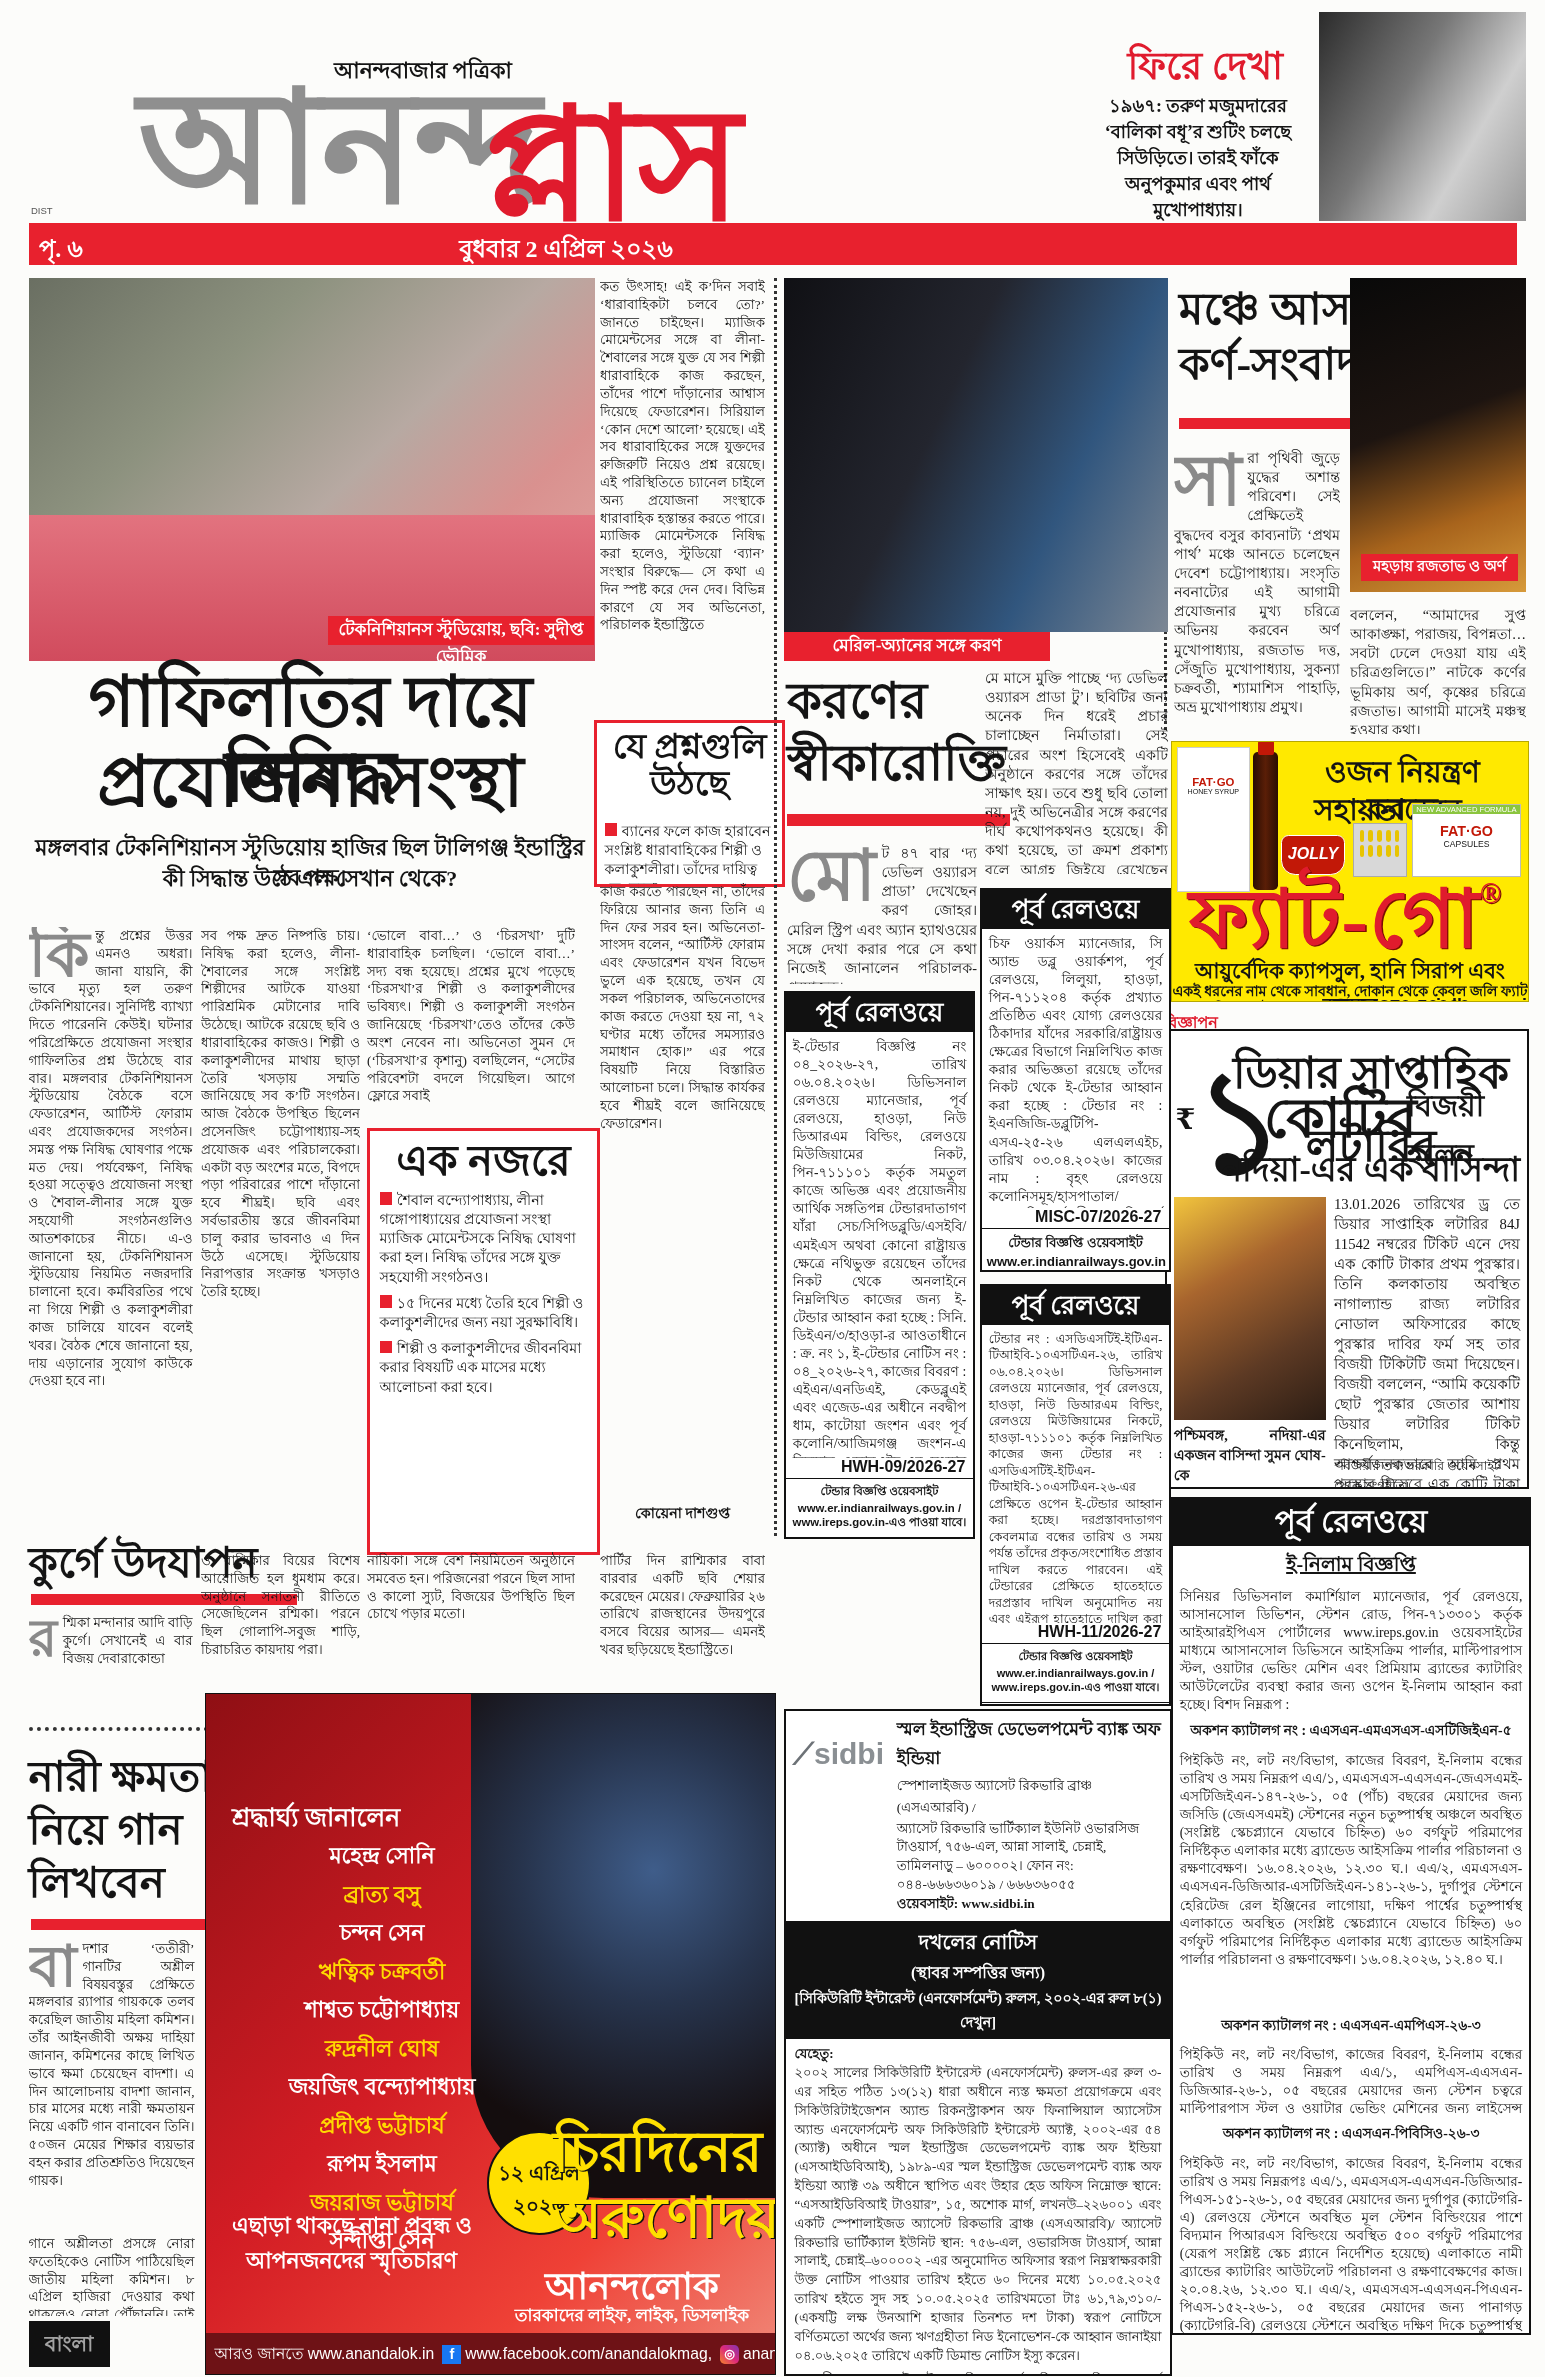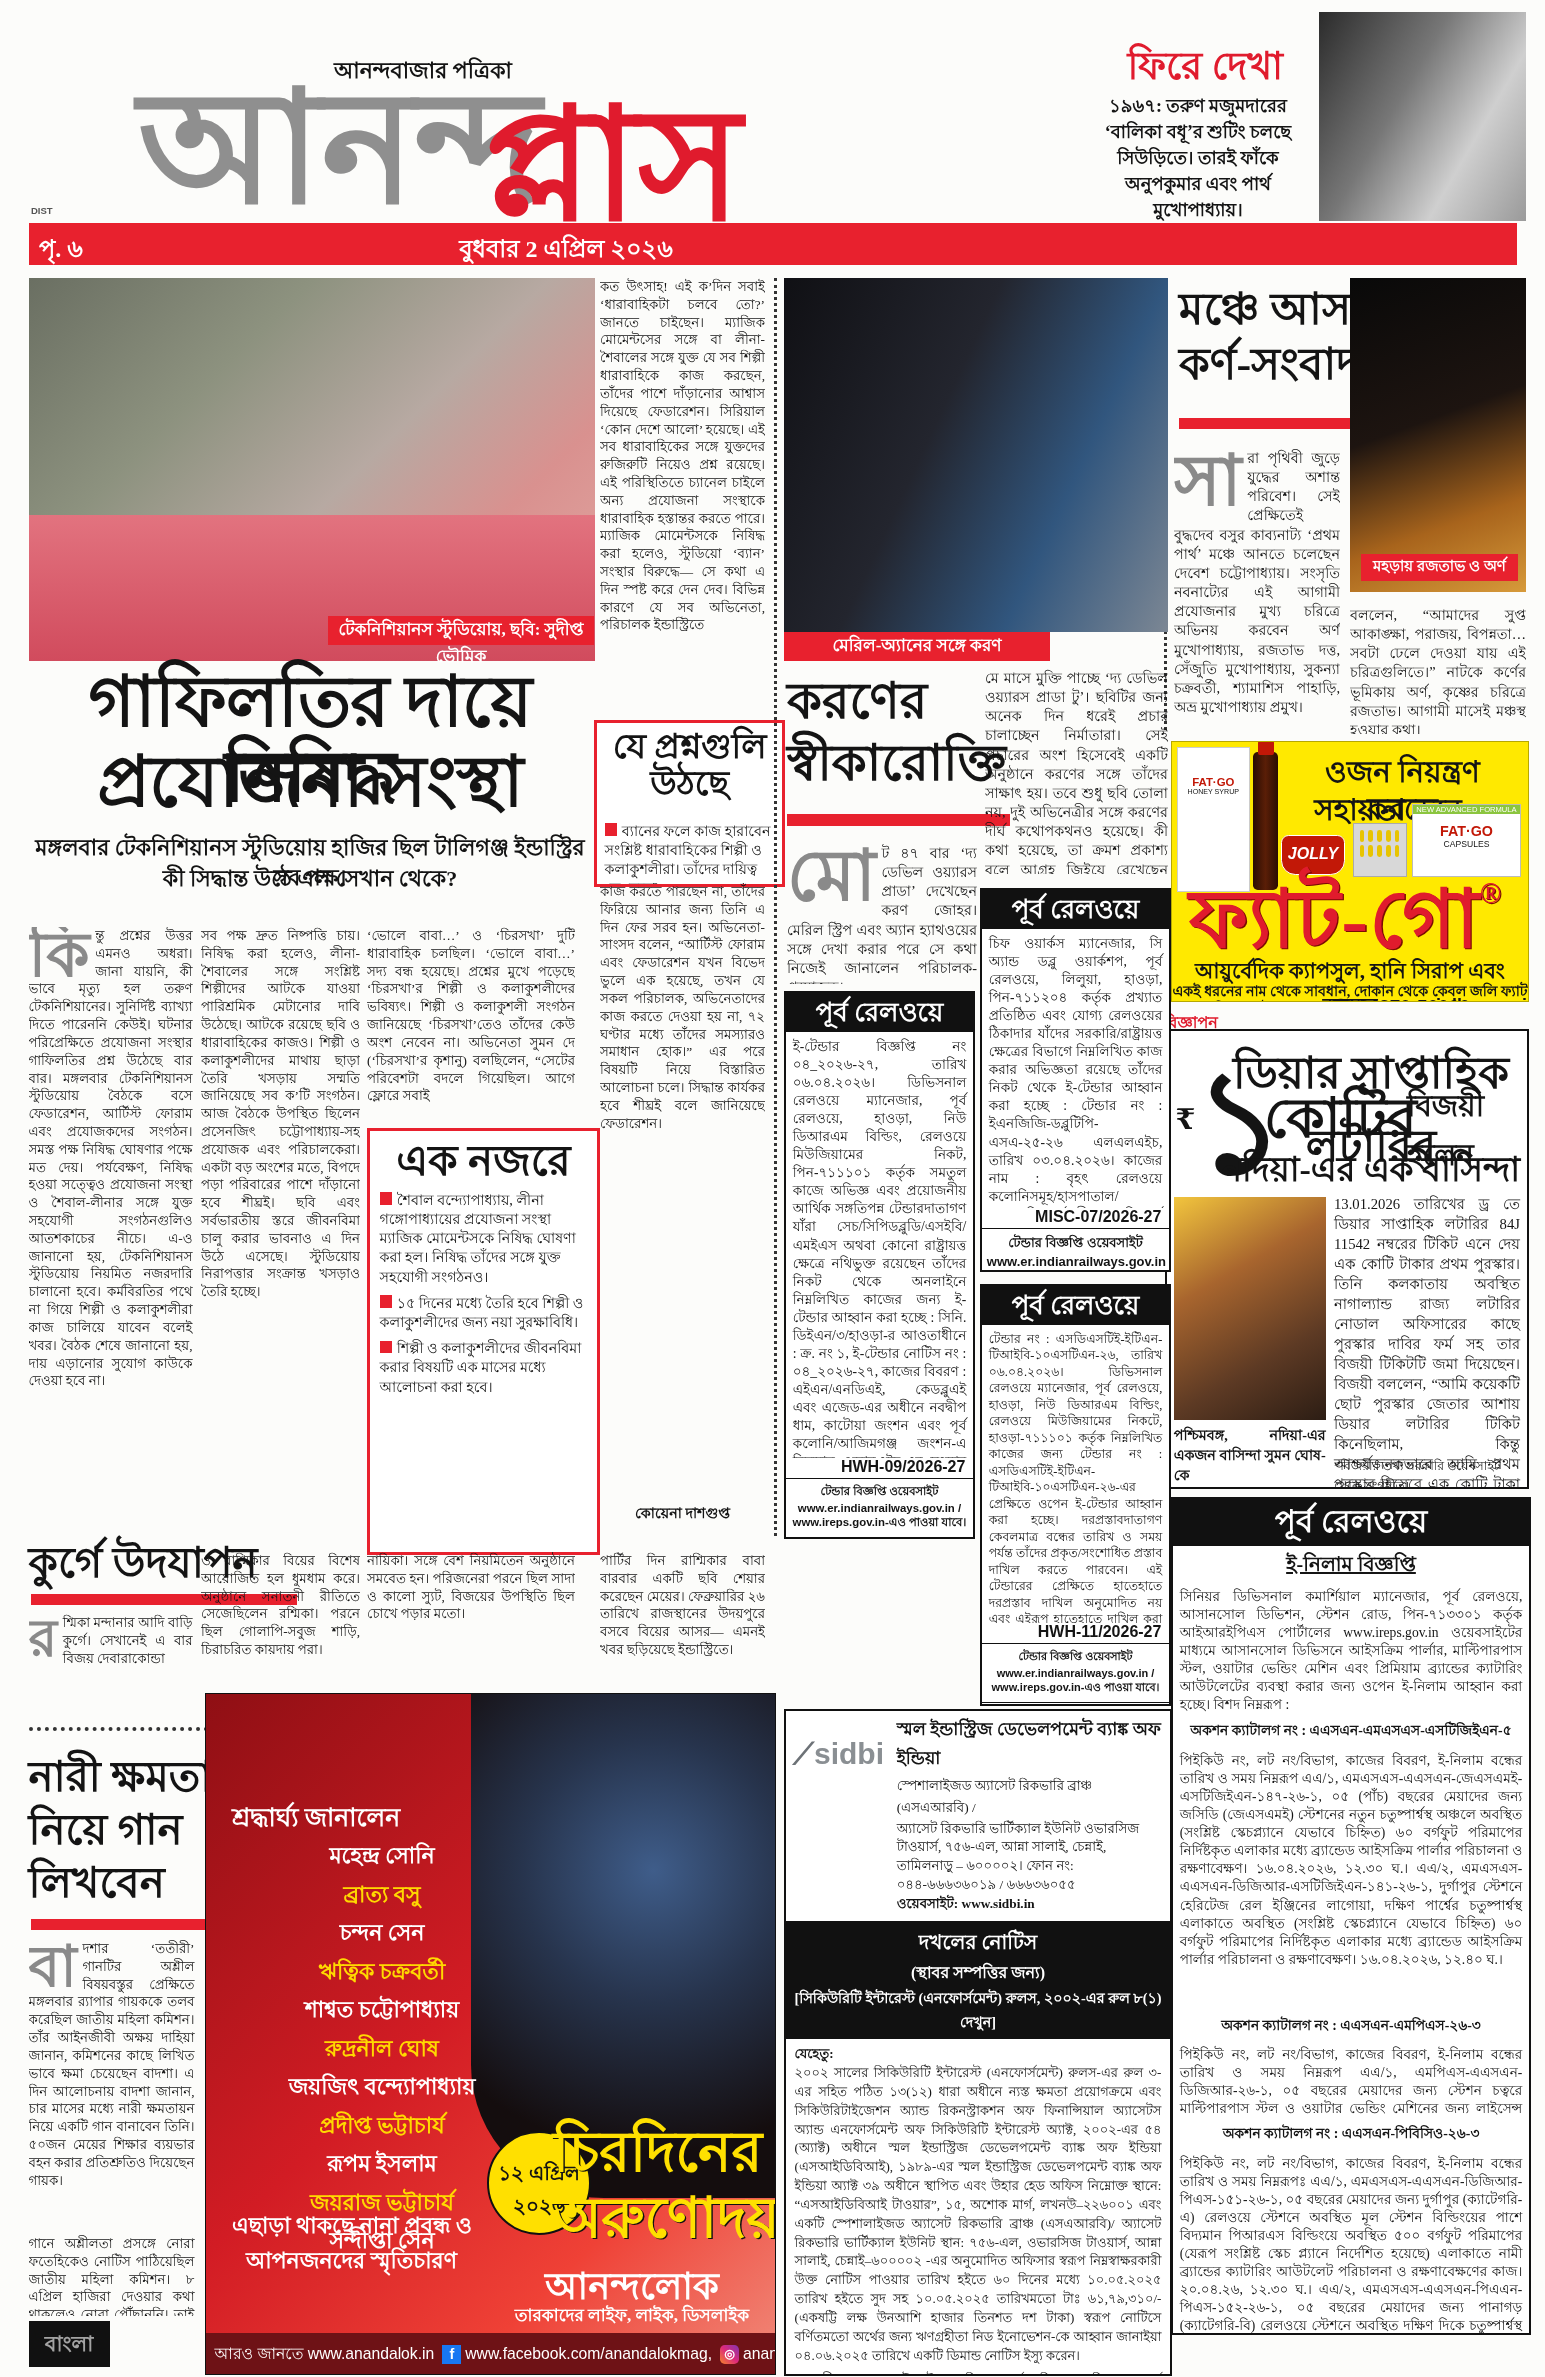--- a/index.html
+++ b/index.html
@@ -54,21 +54,21 @@
   .an-big{color:#ffe000;font-size:56px;font-weight:bold;line-height:1.15;text-shadow:1.4px 1.4px 0 #111;}
   .an-footer{background:#6e1216;color:#fff;font-size:18px;font-family:"Liberation Sans",sans-serif;}
   .sidbar{background:#111;color:#fff;text-align:center;}
   .sid-small{font-size:13px;line-height:1.45;}
 </style>
 </head>
 <body>
 
 <div class="page">
 
-  <div class="abs" style="left:31px;top:205px;font-size:9.5px;color:#555;font-family:'Liberation Sans',sans-serif;font-weight:bold;">DIST</div>
+  <div class="abs" style="left:31px;top:205px;font-size:9.5px;color:#555;font-family:'Liberation Sans',sans-serif;">DIST</div>
   <div class="abs papername ctr" style="left:266px;top:53px;width:314px;">আনন্দবাজার পত্রিকা</div>
   <div class="abs mast-gray" style="left:138px;top:71px;">আনন্দ</div>
   <div class="abs mast-red" style="left:485px;top:88px;text-align:right;">প্লাস</div>
 
   <div class="abs" style="left:1084px;top:12px;width:442px;height:204px;">
     <div class="abs b" style="left:14.3px;top:24px;width:214px;font-size:38px;color:#e01b2d;text-align:center;">ফিরে দেখা</div>
     <div class="abs rt" style="left:0px;top:81px;width:228px;font-size:18px;line-height:1.45;font-weight:bold;">১৯৬৭: তরুণ মজুমদারের ‘বালিকা বধূ’র শুটিং চলছে সিউড়িতে। তারই ফাঁকে অনুপকুমার এবং পার্থ মুখোপাধ্যায়।</div>
     <div class="abs bwphoto" style="left:235px;top:0px;width:207px;height:209px;"></div>
   </div>
 

